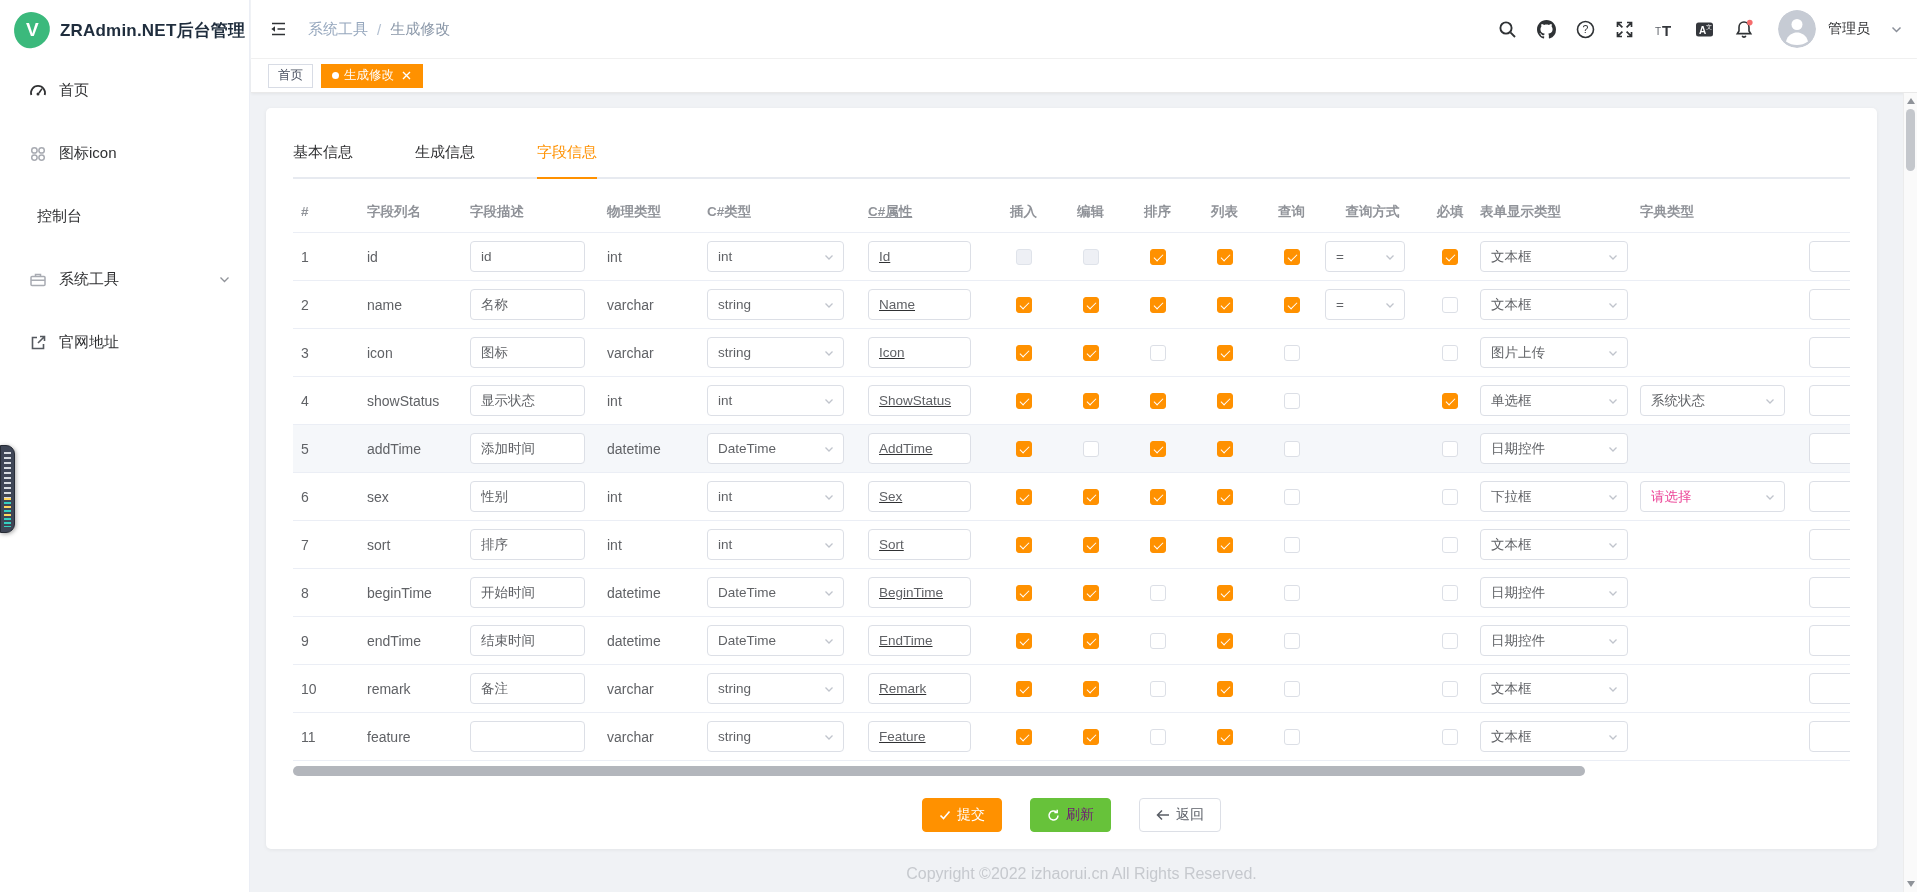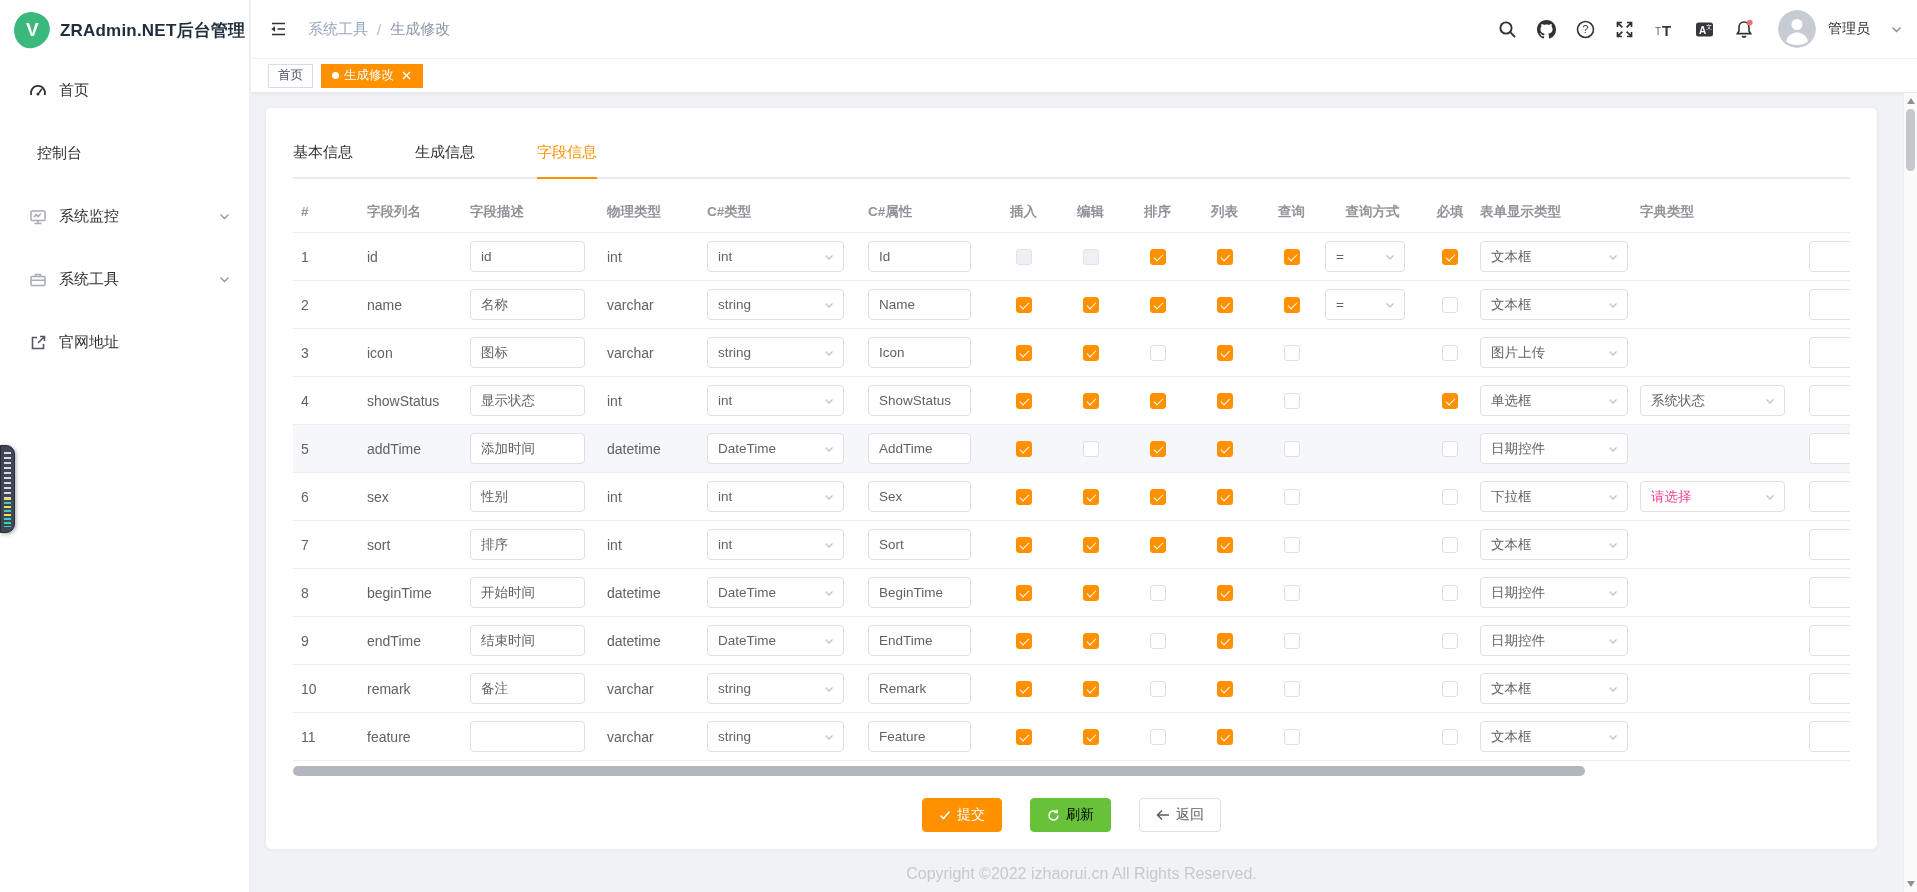--- a/index.html
+++ b/index.html
@@ -69,21 +69,21 @@
   .trow.hl { background:#f5f7fa; }
   .thead { height:42px; }
   .hcell { font-size:13.5px; font-weight:600; color:#909399; }
   .cell, .hcell { flex:none; display:flex; align-items:center; }
   .cell span.txt { font-size:14px; color:#606266; }
   .c-num  { width:74px;  padding-left:8px; }
   .c-col  { width:103px; }
   .c-desc { width:137px; }
   .c-db   { width:100px; }
   .c-cstype { width:161px; }
-  .c-csprop { width:122px; }
+  .c-csprop { width:122px;text-decoration:underline; }
   .c-ck   { width:67px;  justify-content:center; }
   .c-qt   { width:95px;  justify-content:flex-start; }
   .hcell.c-qt { justify-content:center; }
   .c-req  { width:60px;  justify-content:center; }
   .c-form { width:160px; }
   .c-dict { width:169px; }
   .c-part { width:60px; }
 
   .inp { height:31px; width:115px; border:1px solid #dcdfe6; border-radius:4px; background:#fff;
          padding:0 10px; font-size:13.5px; color:#606266; font-family:inherit; outline:none; }
@@ -105,21 +105,21 @@
                   border-left:1.7px solid #fff; border-bottom:1.7px solid #fff; transform:rotate(-45deg); }
   .cb.dis { background:#eef0f5; border-color:#dfe3ea; cursor:not-allowed; }
 
   .hscroll { height:10px; margin-top:5px; width:1557px; }
   .hthumb { width:1292px; height:10px; background:#b3b6bc; border-radius:6px; cursor:pointer; }
 
   .btn-row { margin-top:22px; display:flex; justify-content:center; gap:28px; }
   .btn { height:34px; padding:0 16px; border-radius:4px; font-size:14px; font-family:inherit;
          display:flex; align-items:center; gap:6px; cursor:pointer; border:1px solid transparent; }
   .btn.orange { background:#ff9100; color:#fff; border-color:#ff9100; }
-  .btn.green  { background:#67c23a; color:#000000; border-color:#67c23a; }
+  .btn.green  { background:#67c23a; color:#701a75; border-color:#67c23a; }
   .btn.plain  { background:#fff; color:#5a5e66; border-color:#dcdfe6; }
   .b-ic { display:flex; align-items:center; }
 
   .footer { margin-top:16px; text-align:center; font-size:16px; color:#c6c9ce; }
 
   
   .vscroll { position:fixed; right:0; top:93px; bottom:0; width:14px; background:#fafafa;
              border-left:1px solid #ececec; z-index:40; }
   .varrow { position:absolute; left:3px; width:0; height:0; border-left:4px solid transparent;
             border-right:4px solid transparent; cursor:pointer; }
@@ -142,36 +142,33 @@
       <div class="menu-item">
         <span class="mi-icon">
           <svg width="18" height="18" viewBox="0 0 18 18">
             <path d="M2.3 13a7 7 0 1 1 13.4 0" fill="none" stroke="#303133" stroke-width="1.8"></path>
             <circle cx="9" cy="12" r="1.5" fill="#303133"></circle>
             <path d="M10 11l3-4.4" stroke="#303133" stroke-width="1.6"></path>
           </svg>
         </span>
         <span>首页</span>
       </div>
-      <div class="menu-item no-icon">
-        <span>控制台</span>
-      </div>
       <div class="menu-item">
         <span class="mi-icon">
           <svg width="18" height="18" viewBox="0 0 18 18" fill="none" stroke="#a8abb2" stroke-width="1.5">
-            <rect x="2" y="3" width="14" height="9.5" rx="1"></rect>
-            <path d="M9 12.5v3M5.5 15.5h7M5 9.3l2.2-2.6 2 1.9 2.6-3"></path>
-          </svg>
-        </span>
-        <span>系统监控</span>
-        <span class="m-chev">
-          <svg width="13" height="13" viewBox="0 0 13 13">
-            <path d="M2.5 4.5L6.5 8.5 10.5 4.5" fill="none" stroke="#909399" stroke-width="1.3"></path>
-          </svg>
-        </span>
+            <circle cx="5.4" cy="5.4" r="2.7"></circle>
+            <circle cx="12.6" cy="5.4" r="2.7"></circle>
+            <circle cx="5.4" cy="12.6" r="2.7"></circle>
+            <circle cx="12.6" cy="12.6" r="2.7"></circle>
+          </svg>
+        </span>
+        <span>图标icon</span>
+      </div>
+      <div class="menu-item no-icon">
+        <span>控制台</span>
       </div>
       <div class="menu-item">
         <span class="mi-icon">
           <svg width="18" height="18" viewBox="0 0 18 18" fill="none" stroke="#a8abb2" stroke-width="1.5">
             <rect x="2" y="5.5" width="14" height="9" rx="1"></rect>
             <path d="M6.5 5.5v-2h5v2M2 9.2h14"></path>
           </svg>
         </span>
         <span>系统工具</span>
         <span class="m-chev">

